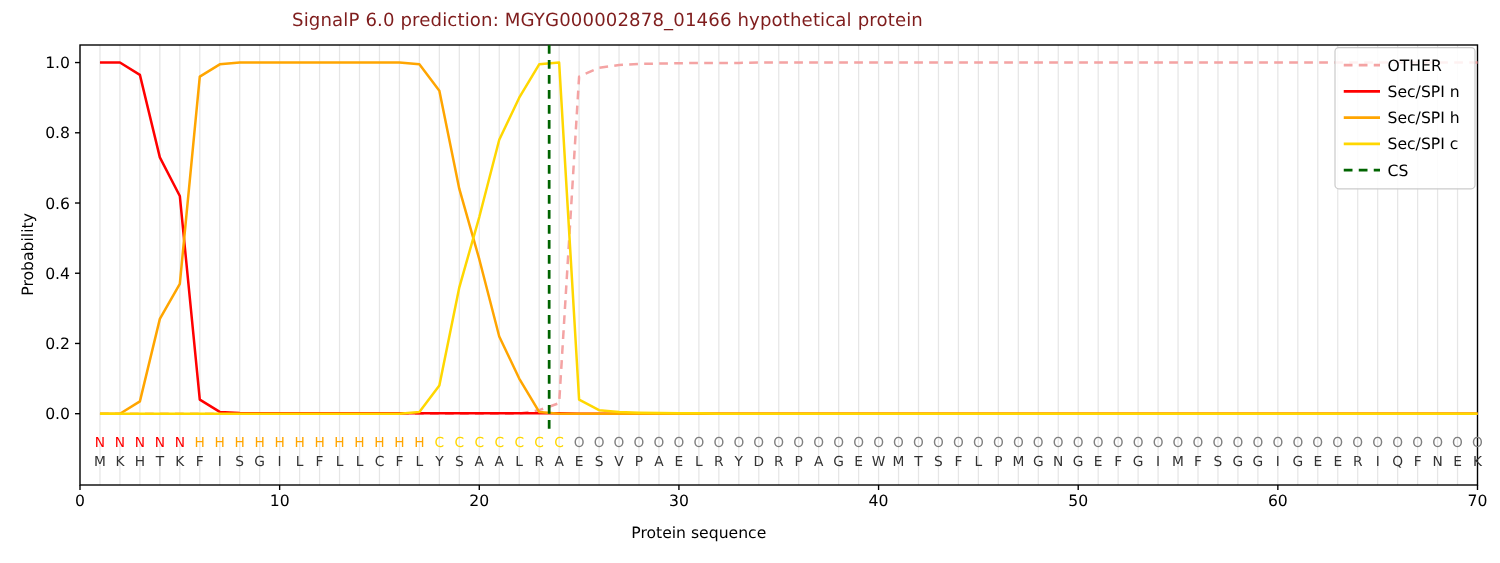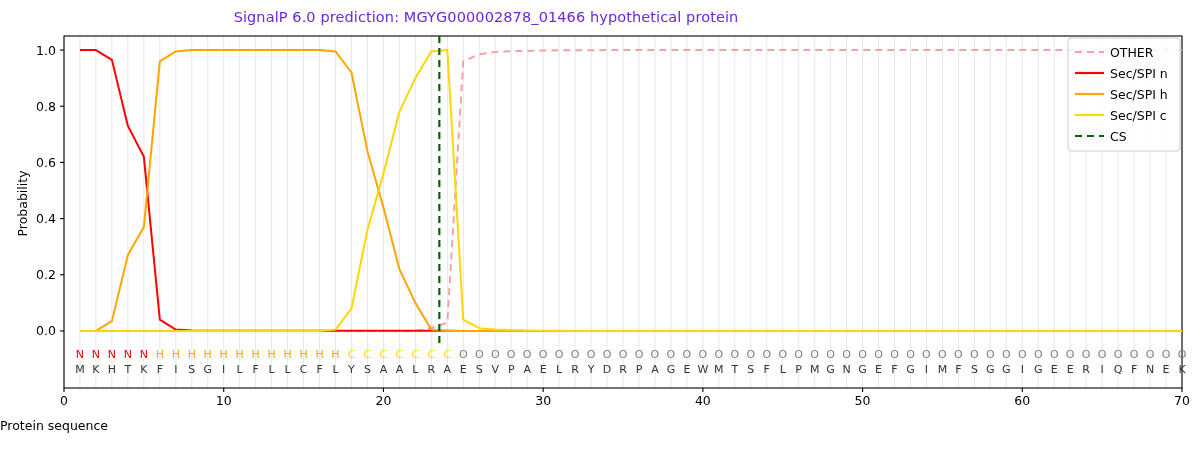--- a/index.html
+++ b/index.html
@@ -19,21 +19,21 @@
     height: 450px;
     background: #ffffff;
   }
   #chart-title {
     position: absolute;
     left: 0;
     top: 9px;
     width: 972px;
     text-align: center;
     font-size: 14.5px;
-    color: #6d28d9;
+    color: #7f1d1d;
     letter-spacing: 0.1px;
   }
   #plot-svg {
     position: absolute;
     left: 0;
     top: 0;
   }
   .axis-label {
     position: absolute;
     font-size: 12.5px;
@@ -44,21 +44,21 @@
     top: 196px;
     width: 100px;
     text-align: center;
     transform: rotate(-90deg);
     transform-origin: 50% 50%;
   }
   #xlabel {
     left: 0;
     top: 418px;
     width: 1118px;
-    text-align: left;
+    text-align: center;
   }
   .tick-text {
     font-size: 12.5px;
     fill: #000000;
     font-family: "DejaVu Sans", "Liberation Sans", sans-serif;
   }
   .seq-text {
     font-size: 11px;
     font-family: "DejaVu Sans", "Liberation Sans", sans-serif;
   }

